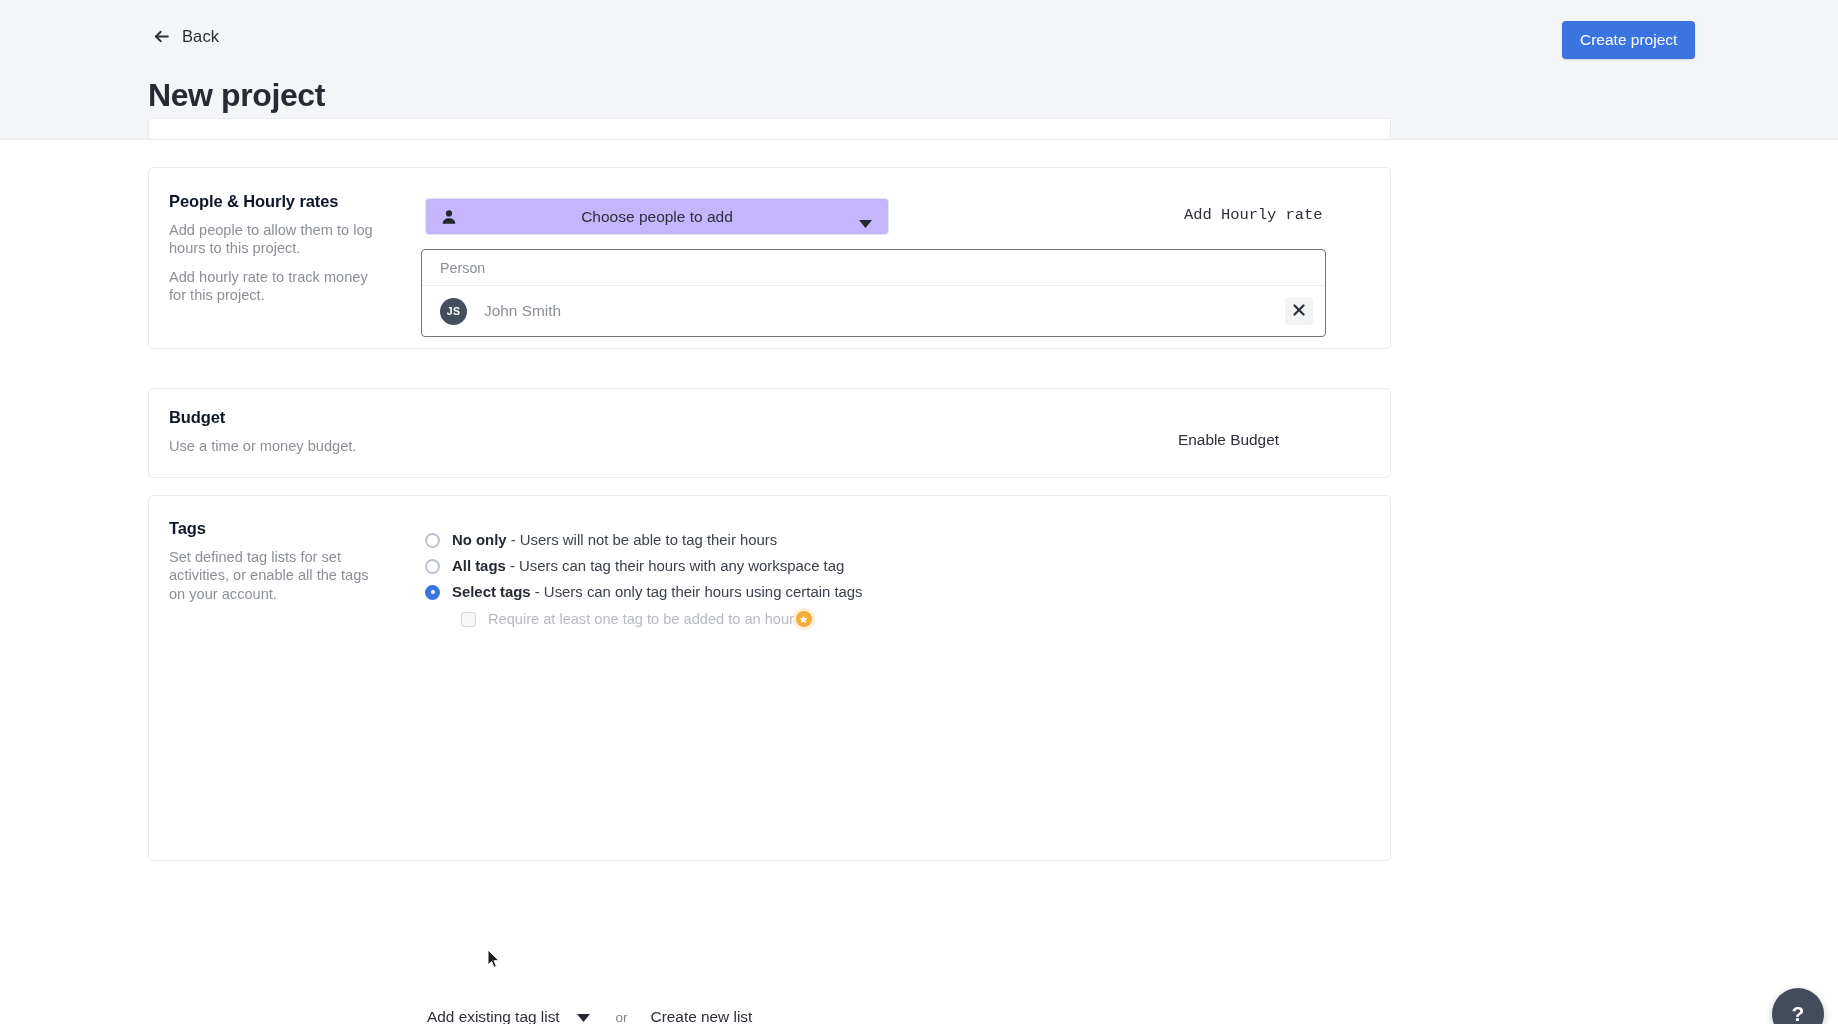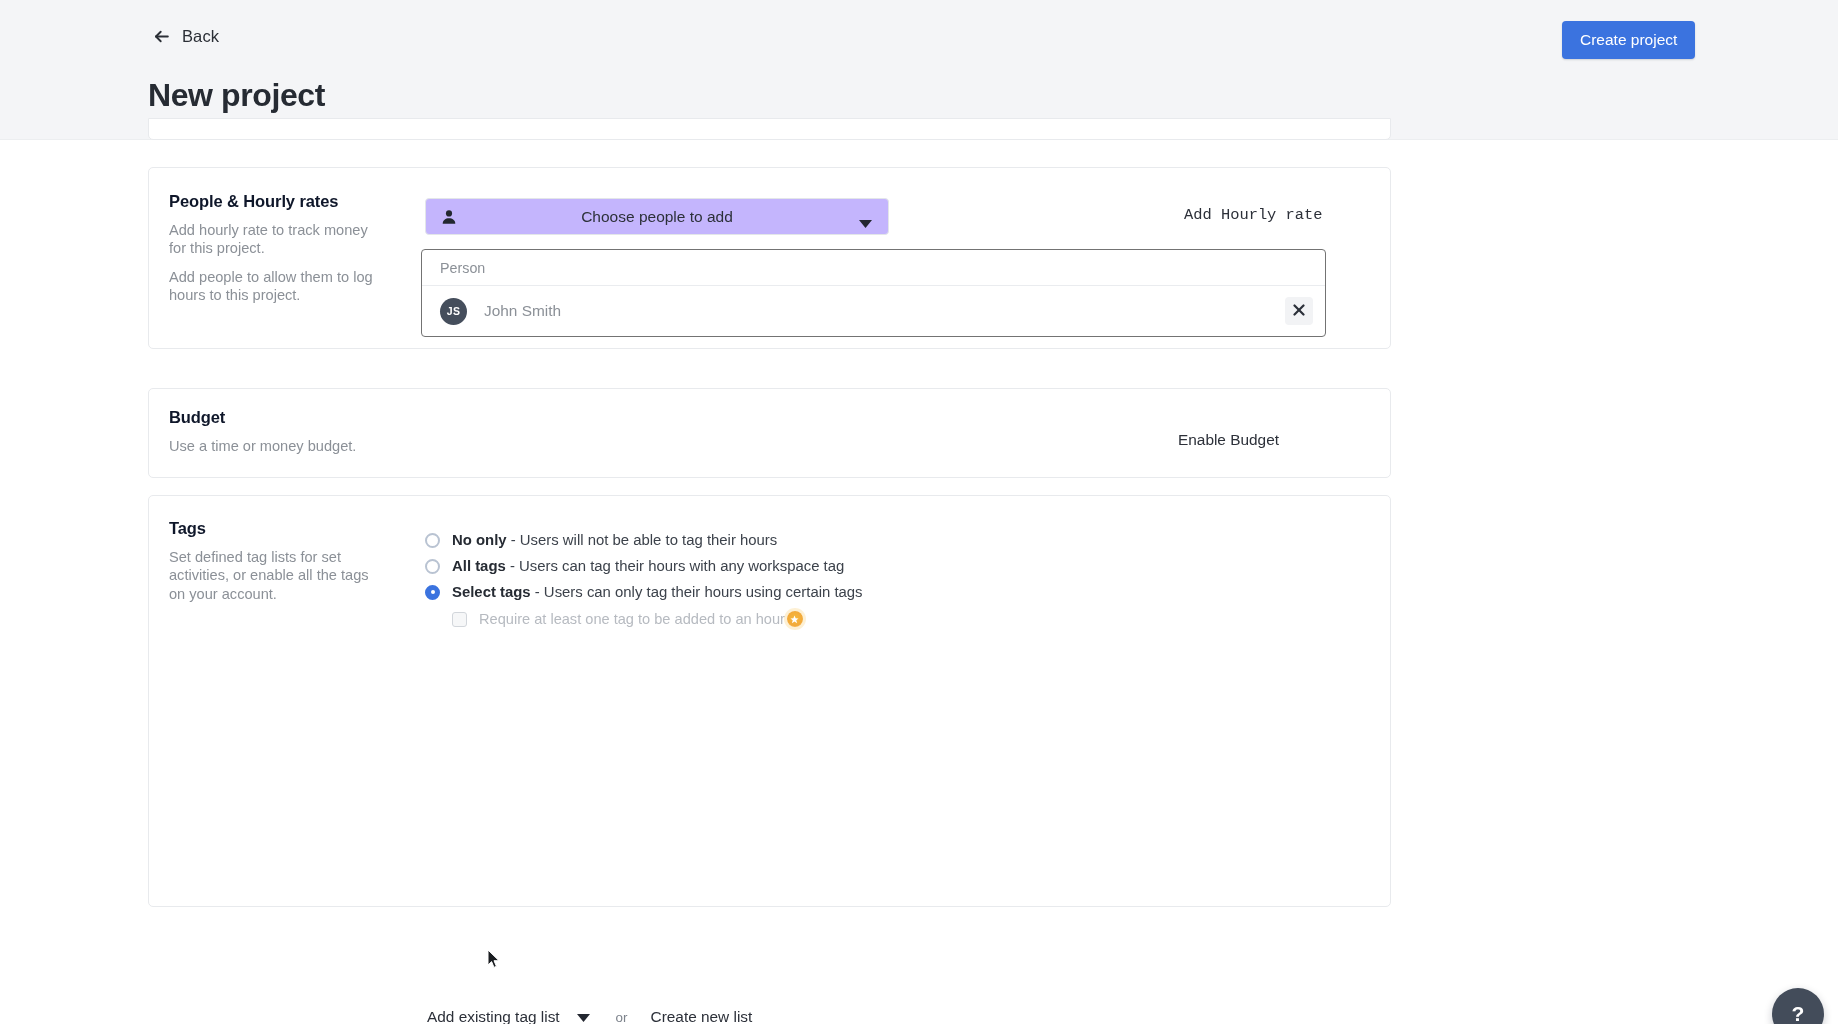--- a/index.html
+++ b/index.html
@@ -88,36 +88,36 @@
     background:#f2f3f5; border-radius:4px; display:flex; align-items:center; justify-content:center;
     cursor:pointer; border:none;
   }
 
   
   .card-budget { top: 248px; height: 90px; }
   .budget-left { position:absolute; left:20px; top:19px; }
   .enable-budget { position:absolute; left: 1029px; top: 42px; font-size:15.4px; color:#2c3039; cursor:pointer; }
 
   
-  .card-tags { top: 355px; height: 412px; }
+  .card-tags { top: 355px; height: 366px; }
   .tags-left { position:absolute; left:20px; top:23px; width: 230px; }
 
   .radios { position:absolute; left: 276px; top: 31px; }
   .radio-row { display:flex; align-items:center; height: 26px; cursor:pointer; }
   .radio {
     width: 15px; height: 15px; border-radius:50%;
     border: 2px solid #b9c3d2; background:#fff; flex: none; margin-right: 12px;
   }
   .radio.on { border-color:#3b73df; background:#3b73df; position:relative; }
   .radio.on::after{ content:""; position:absolute; left:3.5px; top:3.5px; width:4px; height:4px;
                     border-radius:50%; background:#fff; }
   .radio-text { font-size: 14.9px; color:#3c424b; white-space:nowrap; }
   .radio-text b { font-weight:700; color:#262b33; }
 
-  .require-row { display:flex; align-items:center; margin-left: 27px; margin-top: 6px; }
+  .require-row { display:flex; align-items:center; margin-left: 36px; margin-top: 6px; }
   .chk {
     width:15px; height:15px; border:1.6px solid #d2d6db; border-radius:3px; background:#f6f7f8;
     flex:none; margin-right: 12px;
   }
   .require-text { font-size: 14.6px; color:#b6bac0; }
   .star-badge {
     width: 16px; height:16px; border-radius:50%; margin-left: 2px;
     background: radial-gradient(circle at 50% 45%, #f6b93b 0%, #f2a93a 62%, #fbd98a 100%);
     display:inline-flex; align-items:center; justify-content:center;
     box-shadow: 0 0 0 3px rgba(246,185,59,.22);
@@ -160,22 +160,22 @@
     <button class="create-btn">Create project</button>
   </div>
 
   <div class="content">
 
     <div class="card card-cut"></div>
 
     <div class="card card-people">
       <div class="people-left">
         <div class="sec-title">People &amp; Hourly rates</div>
+        <div class="sec-desc">Add people to allow them to log hours to this project.</div>
         <div class="sec-desc">Add hourly rate to track money for this project.</div>
-        <div class="sec-desc">Add people to allow them to log hours to this project.</div>
       </div>
 
       <div class="people-picker">
         <span>
           <svg class="person-icon" viewBox="0 0 24 24" fill="#232730">
             <circle cx="12" cy="7.2" r="4.1"></circle>
             <path d="M3.6 21c0-4.7 3.8-7.2 8.4-7.2s8.4 2.5 8.4 7.2z"></path>
           </svg>
         </span>
         <span class="picker-text">Choose people to add</span>

